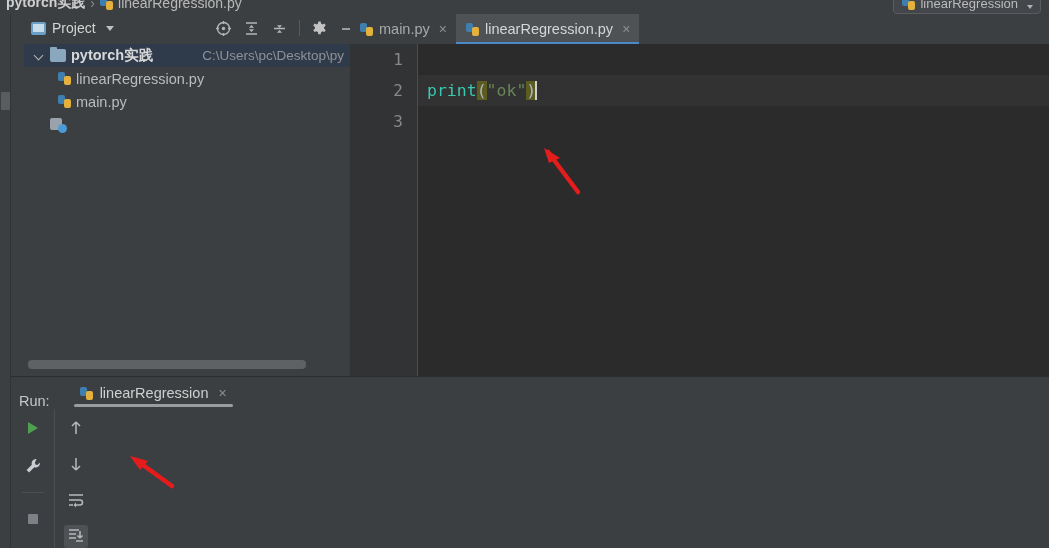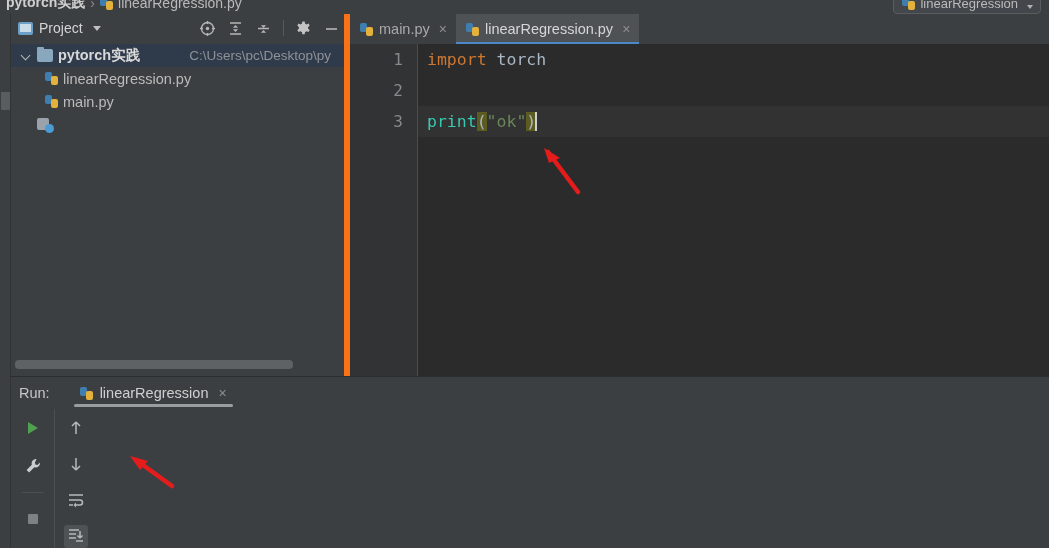--- a/index.html
+++ b/index.html
@@ -57,22 +57,22 @@
     position: absolute; left: 0; top: 14px; width: 11px; height: 534px;
     background: #3c3f41; border-right: 1px solid #313335;
   }
   .tool-strip-chip {
     position: absolute; left: 1px; top: 78px; width: 9px; height: 18px;
     background: #5a5d60; border-radius: 1px;
   }
 
   
   .project-panel {
-    position: absolute; left: 11px; top: 14px; width: 339px; height: 362px;
-    background: #3c3f41; border-right: 6px solid #f97316; text-align: right;
+    position: absolute; left: 24px; top: 14px; width: 339px; height: 362px;
+    background: #3c3f41; border-right: 3px solid #f97316; text-align: right;
   }
   .project-header {
     position: relative; height: 28px; display: flex; align-items: center;
     padding-left: 7px; gap: 6px; background: #3c3f41;
   }
   .proj-folder-ico {
     width: 15px; height: 13px; background: #6aa0c8; border-radius: 2px;
     position: relative; flex: none;
   }
   .proj-folder-ico::after {
@@ -176,21 +176,21 @@
   .caret-bar {
     display: inline-block; width: 1.5px; height: 19px; background: #cfcfcf;
     vertical-align: -4px; margin-left: -1px;
   }
 
   
   .run-panel {
     position: absolute; left: 11px; top: 376px; width: 1038px; height: 172px;
     background: #3c3f41; border-top: 1px solid #2b2d2e;
   }
-  .run-header { position: relative; height: 32px; display: flex; align-items: center; }
+  .run-header { position: relative; height: 32px; display: flex; align-items: flex-end; }
   .run-label { margin-left: 8px; font-size: 14.5px; color: #c6c6c6; }
   .run-tab {
     margin-left: 22px; height: 32px; display: flex; align-items: center; gap: 7px;
     font-size: 14.5px; color: #cfcfcf; position: relative; padding: 0 8px;
   }
   .run-tab::after {
     content: ""; position: absolute; left: 2px; right: 2px; bottom: 2px;
     height: 3px; background: #9a9da0; border-radius: 2px;
   }
   .run-tab .close { color: #8e8e8e; font-size: 14px; margin-left: 3px; }
@@ -336,21 +336,20 @@
       </div>
     </div>
 
     <div class="code-wrap">
       <div class="gutter">
         <div class="ln">1</div>
         <div class="ln">2</div>
         <div class="ln">3</div>
       </div>
       <div class="code">
-        <div class="code-line"><span class="kw">import</span><span class="plain"> torch</span></div>
         <div class="code-line"><span class="plain"></span></div>
         <div class="code-line current"><span class="fn">print</span><span class="brkt-hl">(</span><span class="str">"ok"</span><span class="brkt-hl">)</span><span class="caret-bar"></span></div>
       </div>
     </div>
   </div>
 
   <div class="run-panel">
 
     <div class="run-header">
       <span class="run-label">Run:</span>

